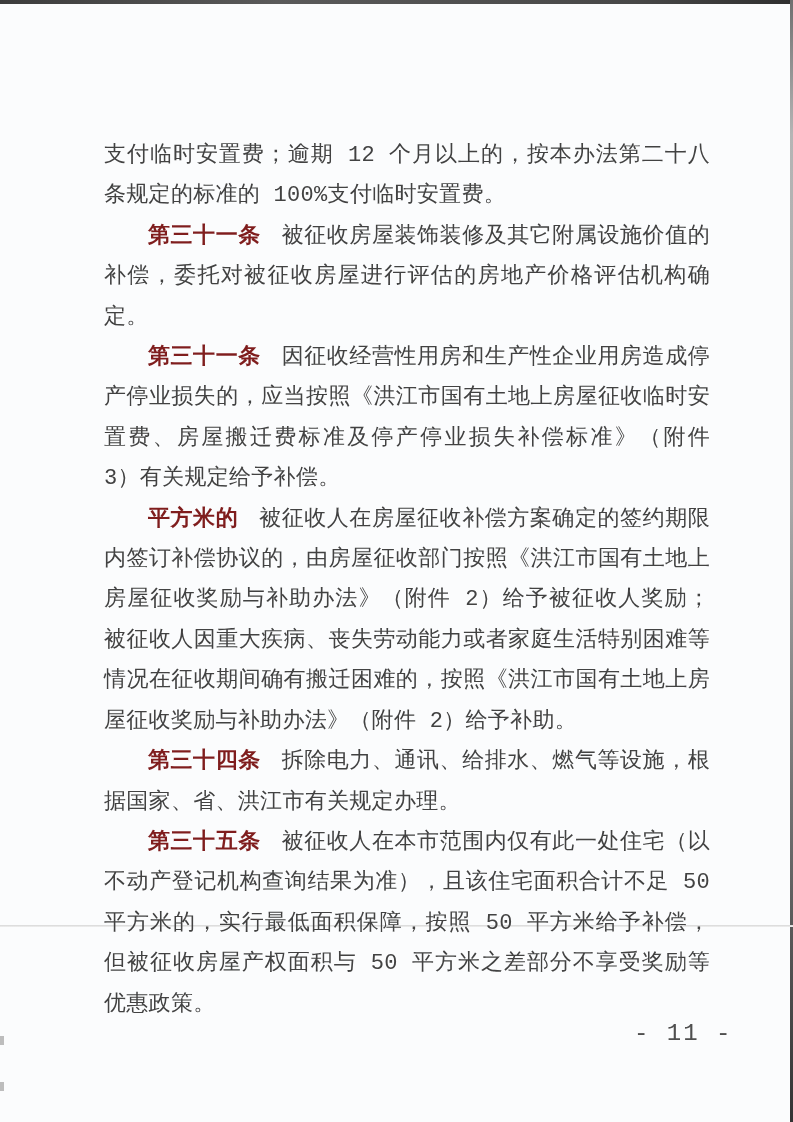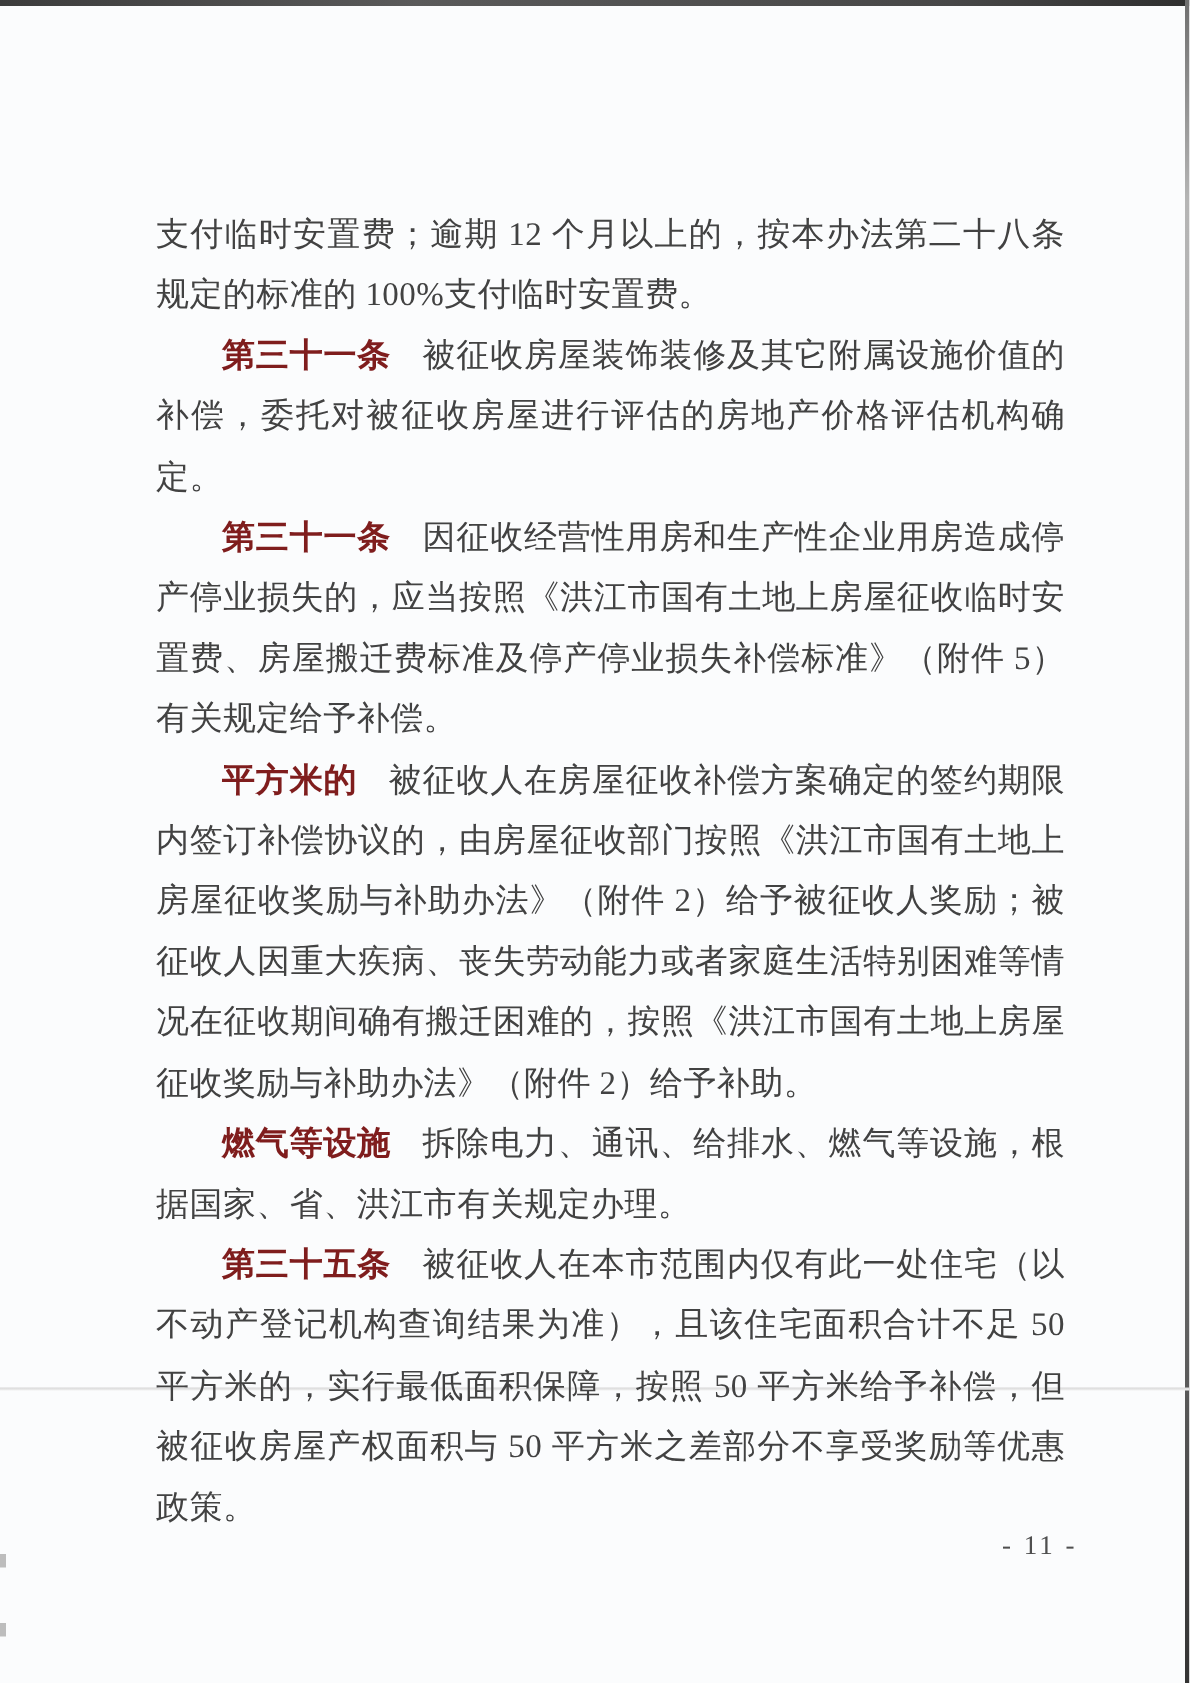--- a/index.html
+++ b/index.html
@@ -8,20 +8,21 @@
     background: #e8e8e8;
     font-family: "Liberation Serif", "DejaVu Serif", serif;
   }
   .page {
     position: relative;
     width: 793px;
     height: 1122px;
     margin: 0 auto;
     background: #fbfcfd;
     overflow: hidden;
+    font-family: Liberation Mono, monospace;
   }
   
   .top-edge {
     position: absolute;
     top: 0; left: 0;
     width: 793px; height: 4px;
     background: linear-gradient(90deg, #3c3c3c 0%, #5a5a5a 35%, #474747 80%, #2f2f2f 100%);
   }
   .right-edge {
     position: absolute;
@@ -62,23 +63,23 @@
   .para.no-indent {
     text-indent: 0;
   }
   .term {
     font-weight: 700;
     color: #7f1d1d;
     margin-right: 0.95em;
   }
   .page-number {
     position: absolute;
-    left: 668px;
+    left: 634px;
     top: 1020px;
-    font-size: 18px;
+    font-size: 24px;
     letter-spacing: 2px;
     color: #4f4f4f;
     white-space: pre;
     text-align: center;
   }
 </style>
 </head>
 <body>
 
 <div class="page">
@@ -88,25 +89,25 @@
   <div class="fold-line"></div>
   <div class="tick tick1"></div>
   <div class="tick tick2"></div>
 
   <div class="text-block">
 
     <p class="para no-indent"><span class="body-text">支付临时安置费；逾期 12 个月以上的，按本办法第二十八条规定的标准的 100%支付临时安置费。</span></p>
 
     <p class="para"><span class="term">第三十一条</span><span class="body-text">被征收房屋装饰装修及其它附属设施价值的补偿，委托对被征收房屋进行评估的房地产价格评估机构确定。</span></p>
 
-    <p class="para"><span class="term">第三十一条</span><span class="body-text">因征收经营性用房和生产性企业用房造成停产停业损失的，应当按照《洪江市国有土地上房屋征收临时安置费、房屋搬迁费标准及停产停业损失补偿标准》（附件 5）有关规定给予补偿。</span></p>
+    <p class="para"><span class="term">第三十一条</span><span class="body-text">因征收经营性用房和生产性企业用房造成停产停业损失的，应当按照《洪江市国有土地上房屋征收临时安置费、房屋搬迁费标准及停产停业损失补偿标准》（附件 3）有关规定给予补偿。</span></p>
 
     <p class="para"><span class="term">平方米的</span><span class="body-text">被征收人在房屋征收补偿方案确定的签约期限内签订补偿协议的，由房屋征收部门按照《洪江市国有土地上房屋征收奖励与补助办法》（附件 2）给予被征收人奖励；被征收人因重大疾病、丧失劳动能力或者家庭生活特别困难等情况在征收期间确有搬迁困难的，按照《洪江市国有土地上房屋征收奖励与补助办法》（附件 2）给予补助。</span></p>
 
-    <p class="para"><span class="term">燃气等设施</span><span class="body-text">拆除电力、通讯、给排水、燃气等设施，根据国家、省、洪江市有关规定办理。</span></p>
+    <p class="para"><span class="term">第三十四条</span><span class="body-text">拆除电力、通讯、给排水、燃气等设施，根据国家、省、洪江市有关规定办理。</span></p>
 
     <p class="para"><span class="term">第三十五条</span><span class="body-text">被征收人在本市范围内仅有此一处住宅（以不动产登记机构查询结果为准），且该住宅面积合计不足 50 平方米的，实行最低面积保障，按照 50 平方米给予补偿，但被征收房屋产权面积与 50 平方米之差部分不享受奖励等优惠政策。</span></p>
 
 
   </div>
 
   <div class="page-number">- 11 -</div>
 
 </div>
 

